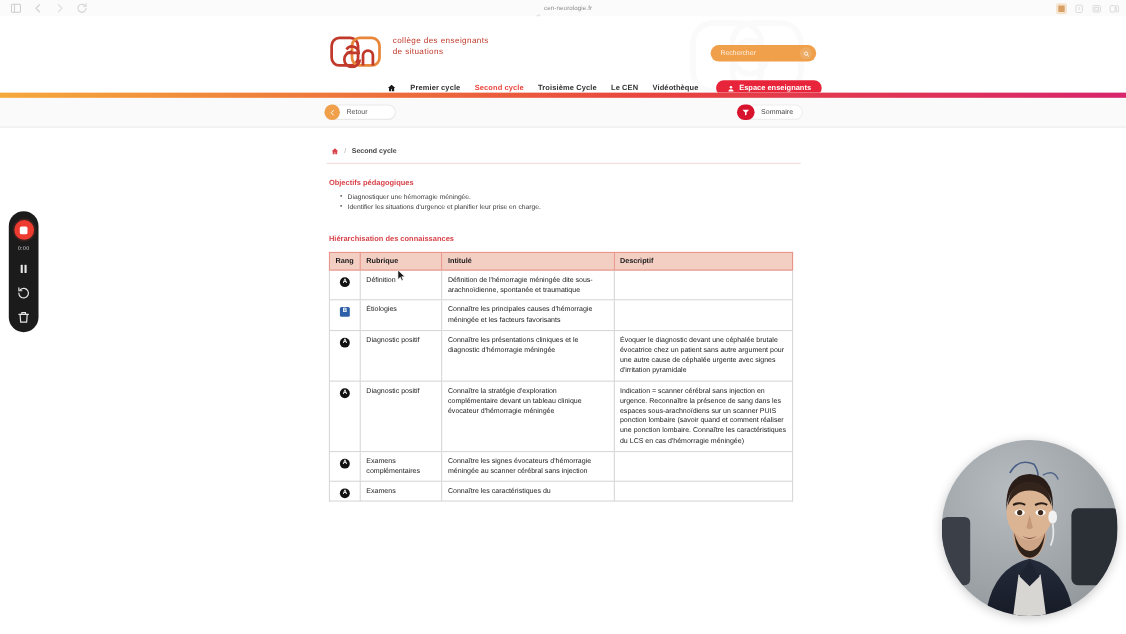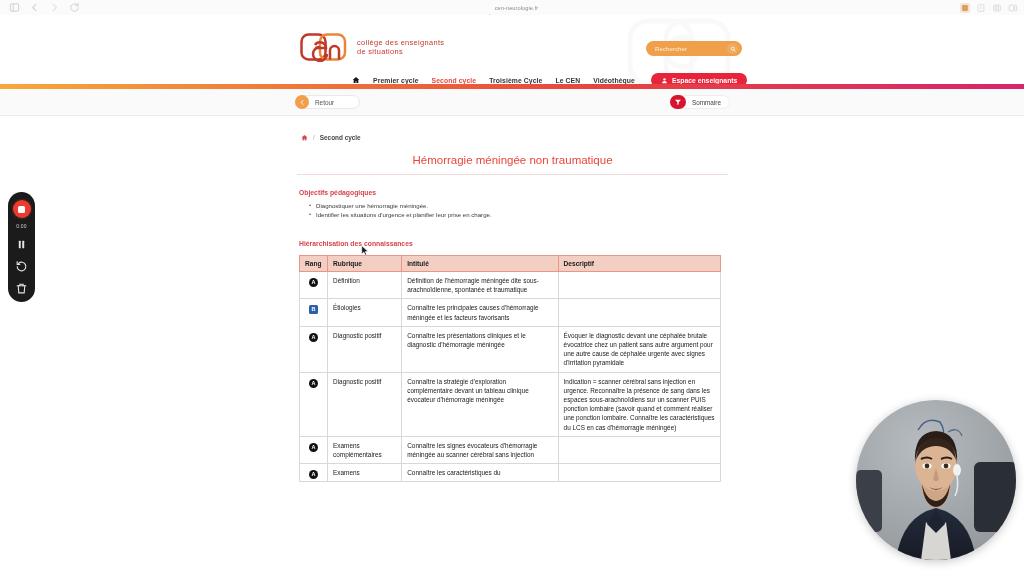--- a/index.html
+++ b/index.html
@@ -26,21 +26,21 @@
 
   
   .page { position:absolute; top:15px; left:0; width:1024px; height:561px;
     background:#ffffff; overflow:hidden; }
 
   
   .site-header { position:relative; width:1024px; height:69px; background:#ffffff; overflow:hidden; }
   .wm { position:absolute; right:282px; top:-8px; width:120px; height:90px; opacity:.055; }
   .wm svg { width:100%; height:100%; }
 
-  .logo-block { position:absolute; left:300px; top:17px; display:flex; align-items:center; gap:9px; }
+  .logo-block { position:absolute; left:300px; top:17px; display:flex; align-items:flex-start; gap:9px; }
   .logo-mark { width:48px; height:30px; position:relative; }
   .logo-mark svg { width:100%; height:100%; display:block; }
   .logo-text { font-size:7.4px; line-height:9.5px; color:#c0392b; letter-spacing:.35px; }
   .logo-text span { display:block; }
 
   .search-box { position:absolute; right:282px; top:26px; width:96px; height:15px;
     background:#f0a04b; border-radius:9px; display:flex; align-items:center;
     padding:0 4px 0 9px; }
   .search-ph { flex:1; font-size:6.2px; color:#fdf0e2; }
   .search-btn { width:11px; height:11px; border-radius:50%; background:#edab63;
@@ -288,21 +288,20 @@
       <span class="chome">
         <svg viewBox="0 0 24 24" fill="#d8434a">
             <path d="M12 3 2 12h3v9h6v-6h2v6h6v-9h3z"></path>
           </svg>
       </span>
       <span class="csep">/</span>
       <span class="ctxt">Second cycle</span>
     </div>
 
     <div class="content">
-      <div class="doc-title">Hémorragie méningée non traumatique</div>
       <div class="hr"></div>
 
       <div class="sec-h">Objectifs pédagogiques</div>
       <ul class="objs">
         <li>Diagnostiquer une hémorragie méningée.</li>
         <li>Identifier les situations d'urgence et planifier leur prise en charge.</li>
       </ul>
 
       <div class="sec-h2">Hiérarchisation des connaissances</div>
 

